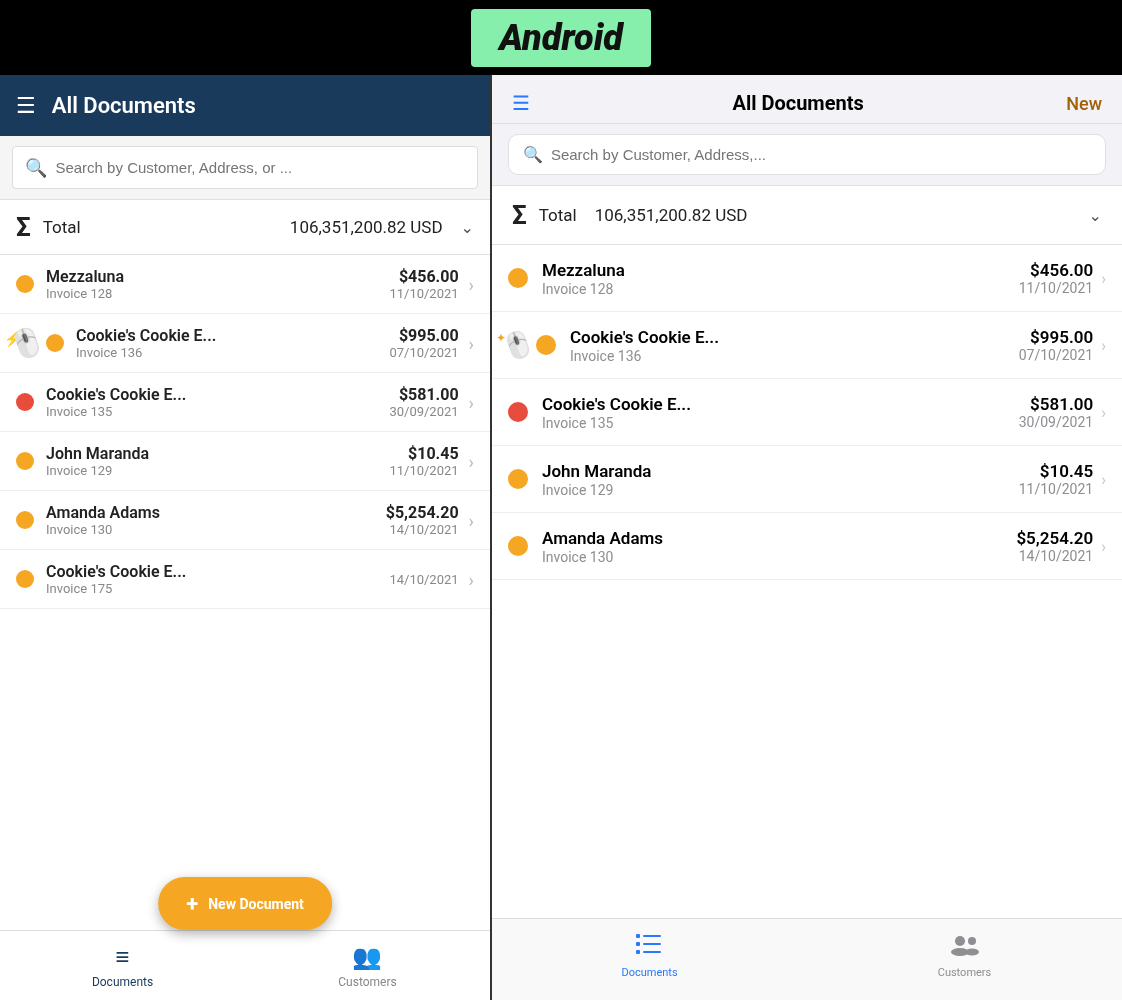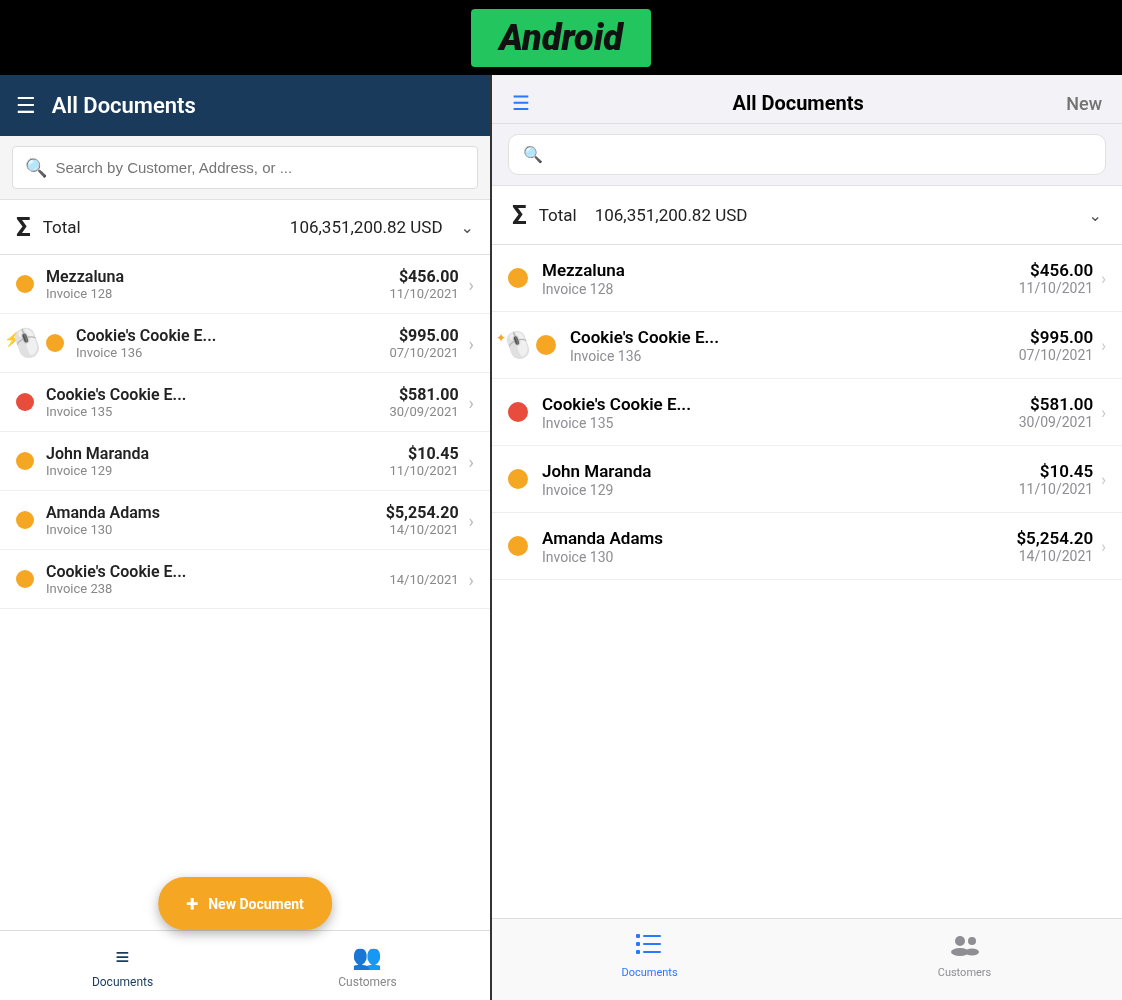--- a/index.html
+++ b/index.html
@@ -15,21 +15,21 @@
 
     
     .top-banner {
       display: flex;
       height: 75px;
       background: #000;
       align-items: center;
       justify-content: space-around;
     }
     .platform-badge {
-      background: #22c55e;
+      background: #86efac;
       padding: 8px 28px;
       border-radius: 4px;
     }
     .platform-badge span {
       font-size: 36px;
       font-weight: 900;
       color: #111;
       font-style: italic;
     }
 
@@ -187,21 +187,21 @@
     .ios-header {
       background: #f2f2f7;
       padding: 16px 20px 8px;
       display: flex;
       align-items: center;
       justify-content: space-between;
       border-bottom: 1px solid #ddd;
     }
     .ios-header .hamburger { color: #2979FF; font-size: 20px; }
     .ios-header .title { font-size: 20px; font-weight: 700; color: #000; }
-    .ios-header .new-btn { font-size: 18px; font-weight: 500; color: #737373; }
+    .ios-header .new-btn { font-size: 18px; font-weight: 500; color: #a16207; }
 
     .ios-search {
       background: #fff;
       margin: 10px 16px;
       border-radius: 10px;
       padding: 10px 14px;
       display: flex;
       align-items: center;
       gap: 8px;
       border: 1px solid #e0e0e0;
@@ -374,21 +374,21 @@
           <div class="item-amount">$5,254.20</div>
           <div class="item-date">14/10/2021</div>
         </div>
         <span class="chevron-right">›</span>
       </div>
 
       <div class="android-list-item">
         <span class="status-dot dot-orange"></span>
         <div class="item-info">
           <div class="item-name">Cookie's Cookie E...</div>
-          <div class="item-sub">Invoice 238</div>
+          <div class="item-sub">Invoice 175</div>
         </div>
         <div class="item-amount-col">
           <div class="item-date">14/10/2021</div>
         </div>
         <span class="chevron-right">›</span>
       </div>
 
     </div>
 
     <div class="android-fab">
@@ -414,20 +414,21 @@
   <div class="ios-panel">
 
     <div class="ios-header">
       <span class="hamburger">☰</span>
       <span class="title">All Documents</span>
       <span class="new-btn">New</span>
     </div>
 
     <div class="ios-search">
       <span class="search-icon">🔍</span>
+      <input type="text" readonly="" placeholder="Search by Customer, Address,..." style="">
     </div>
 
     <div class="ios-total">
       <span class="sigma sigma-icon">Σ</span>
       <span class="total-label">Total</span>
       <span class="total-amount" style="margin-left:6px;">106,351,200.82 USD</span>
       <span class="chevron-down" style="margin-left:auto;">⌄</span>
     </div>
 
     <div class="ios-list">

